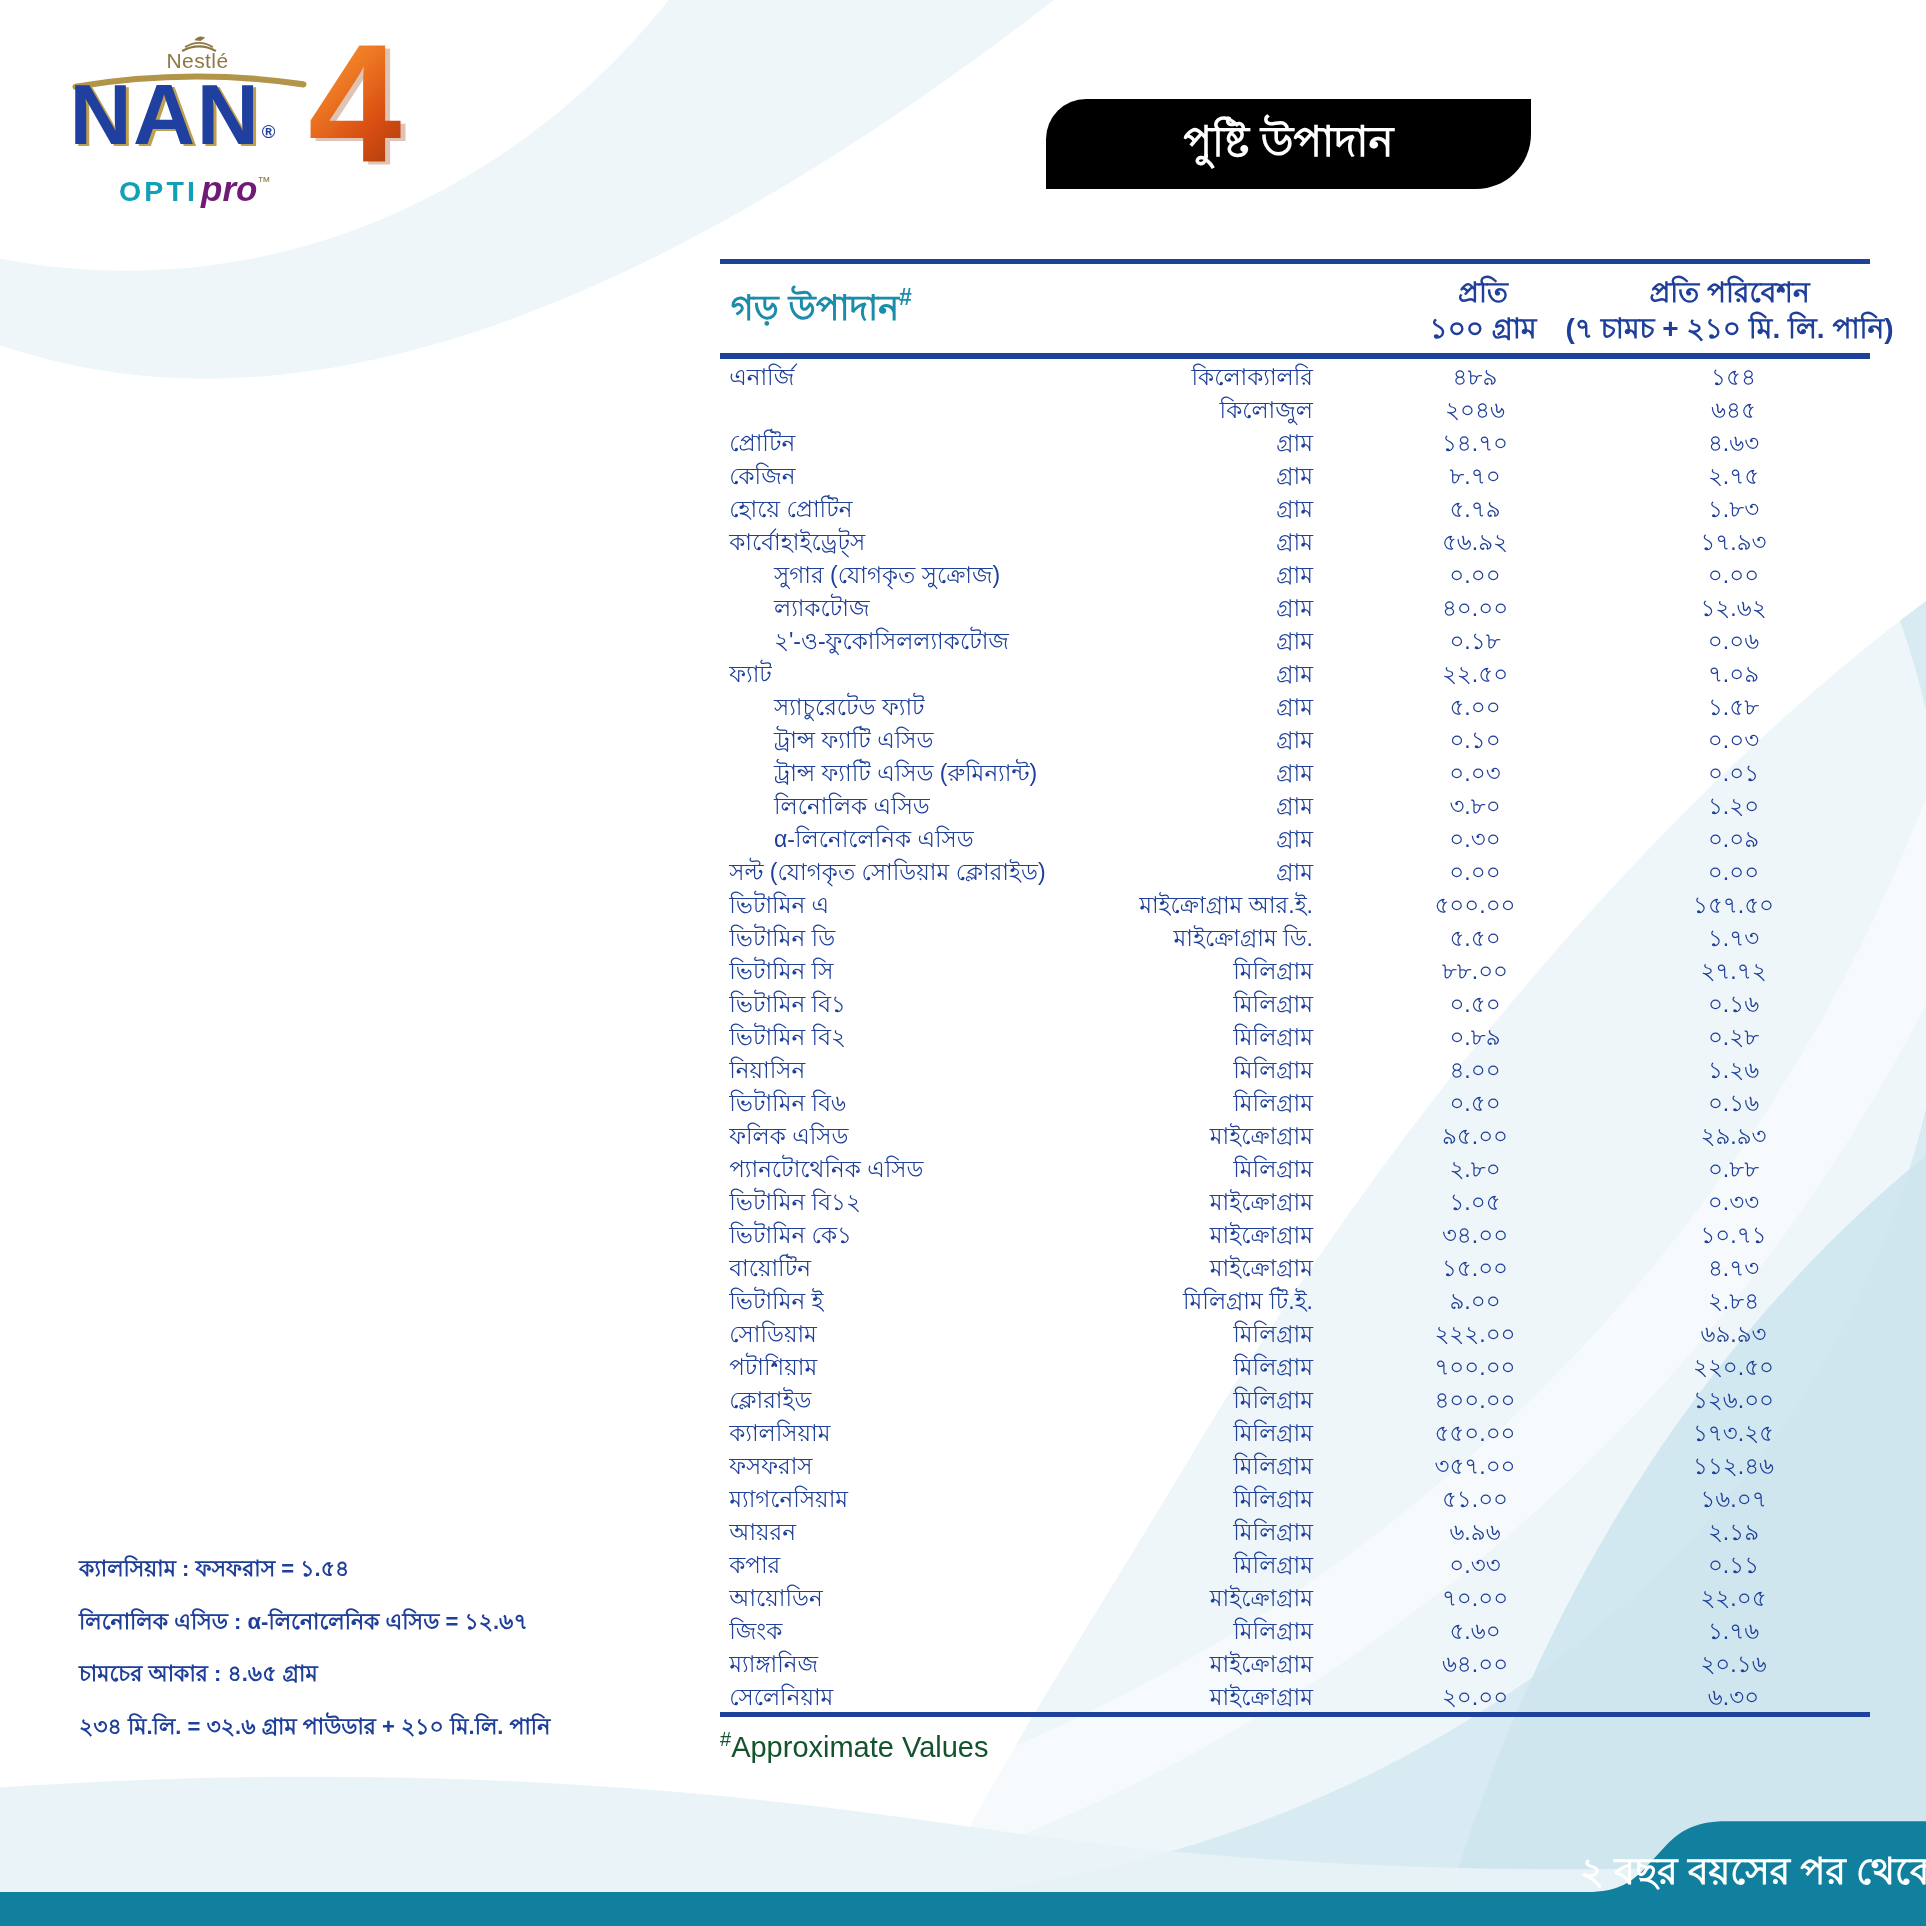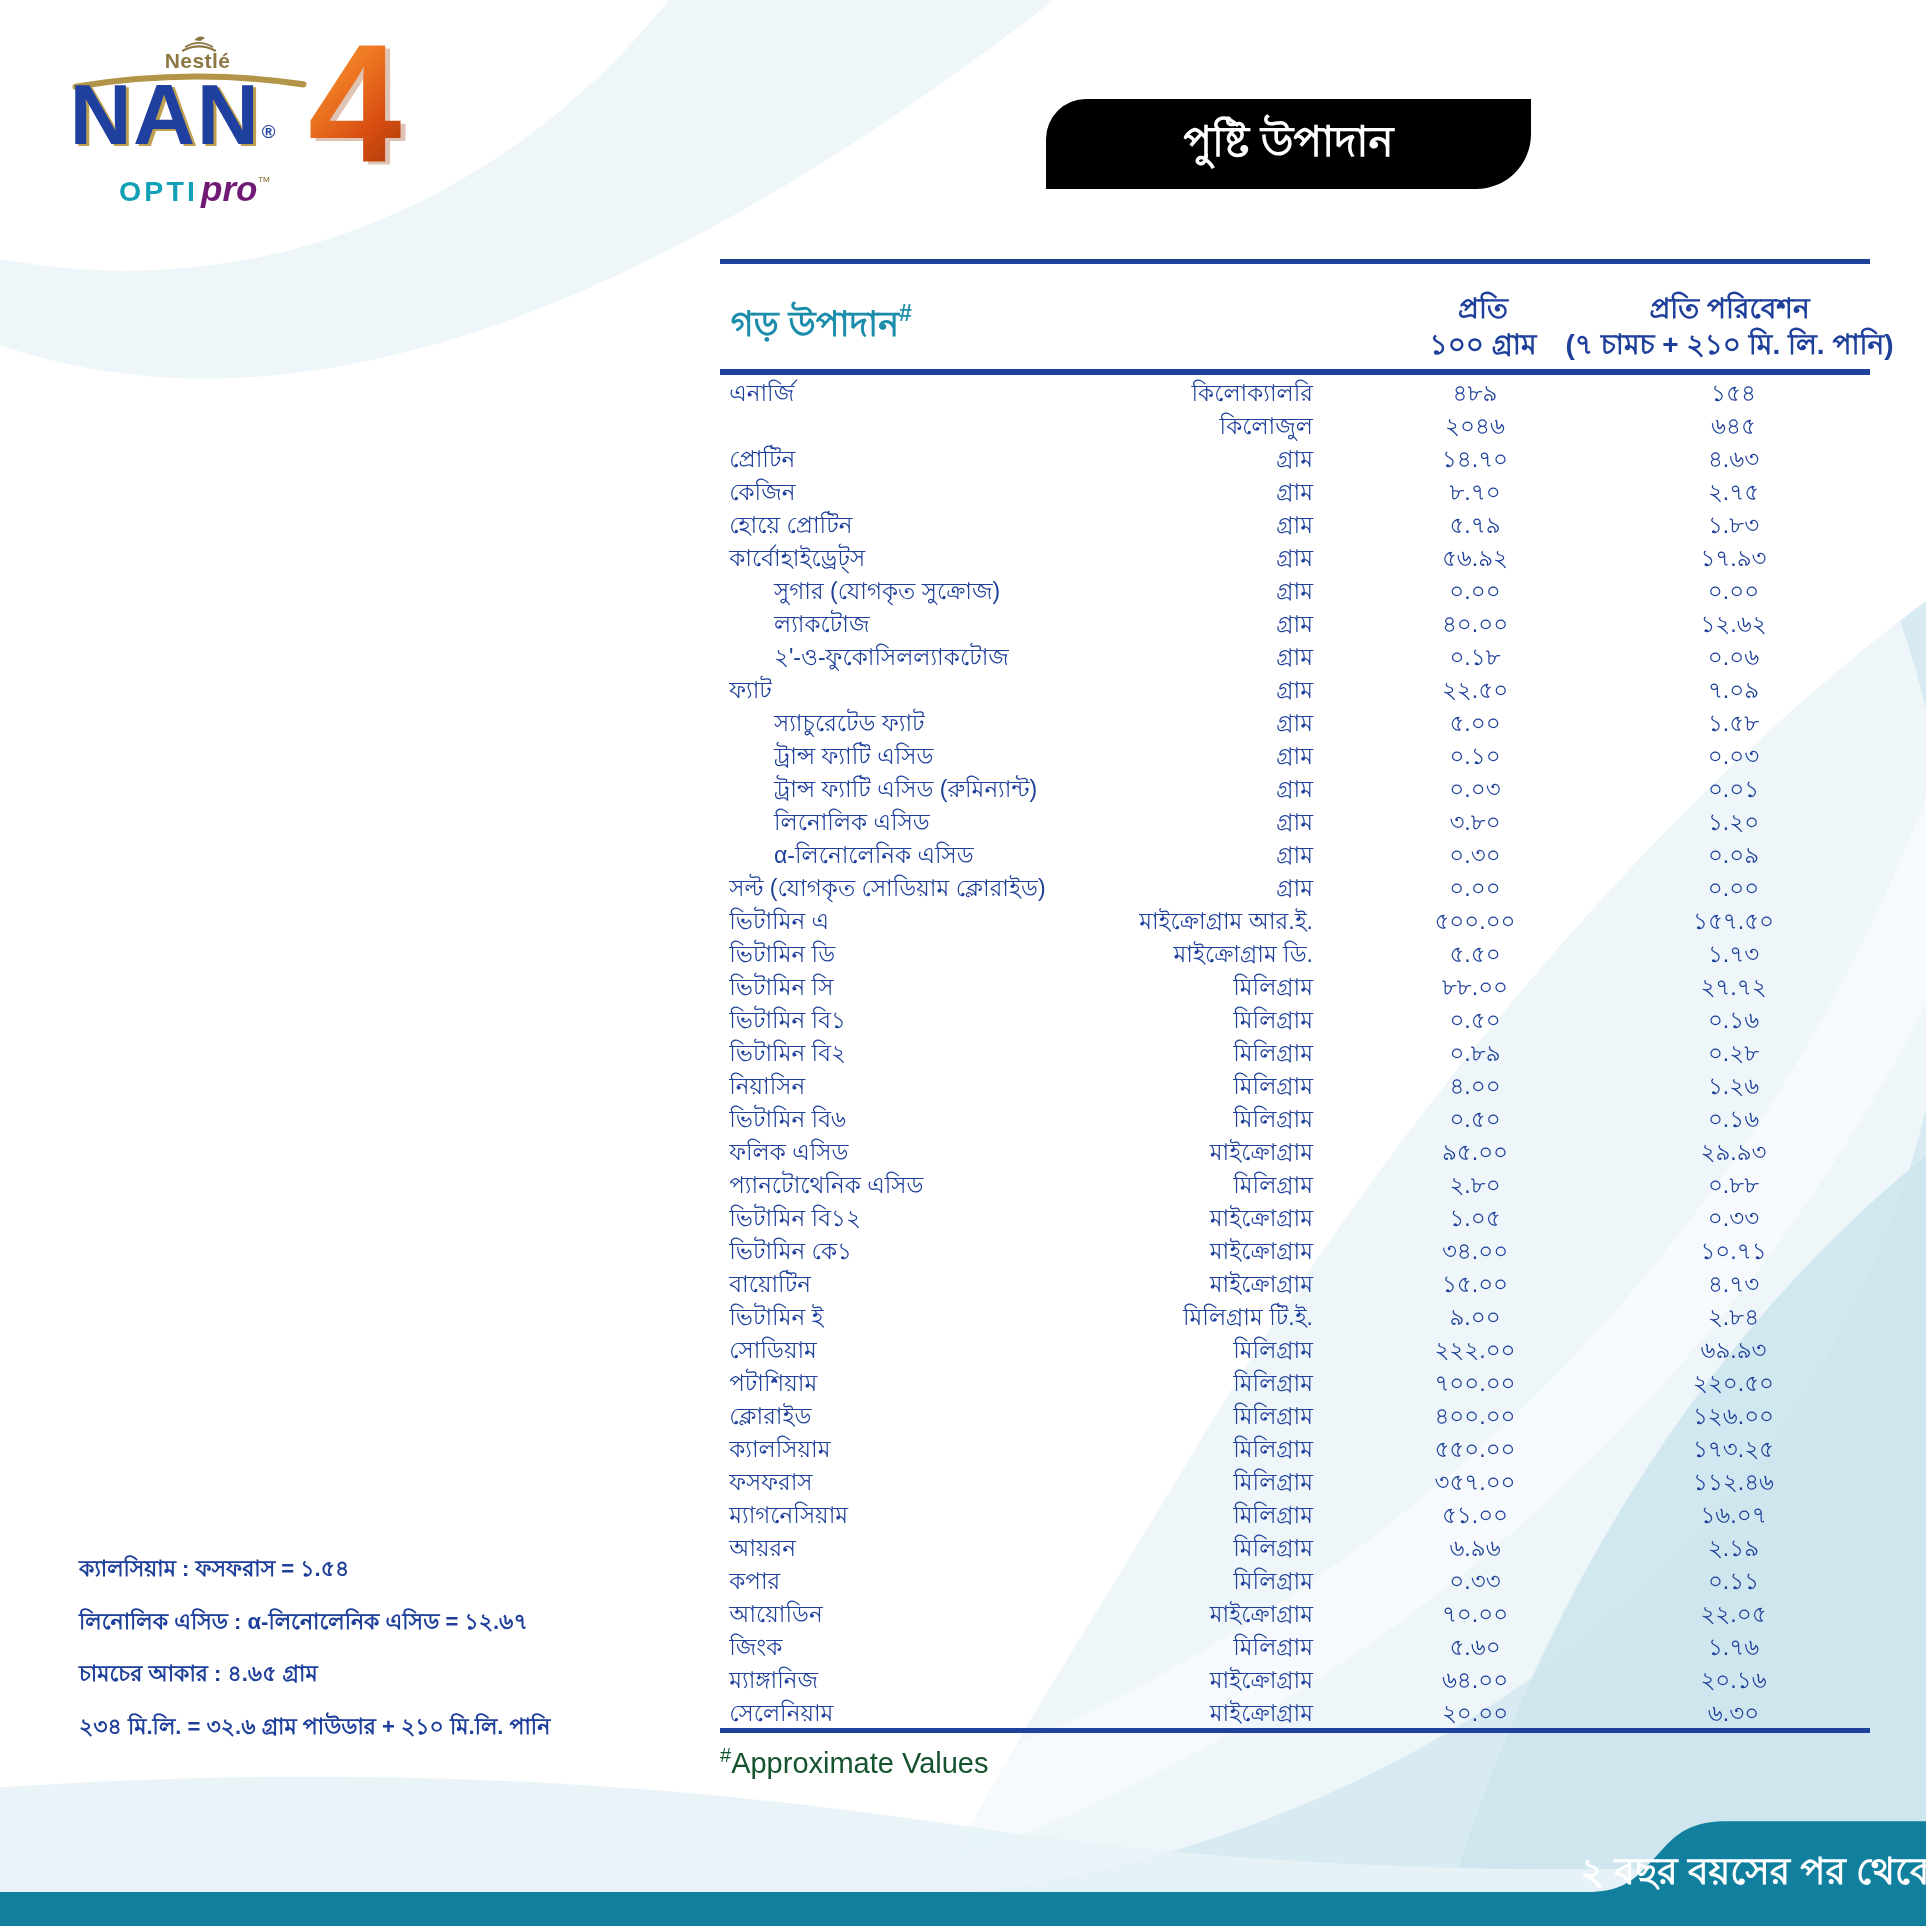--- a/index.html
+++ b/index.html
@@ -8,21 +8,21 @@
     background:#ffffff;
     font-family:"Liberation Sans","DejaVu Sans",sans-serif;
     -webkit-font-smoothing:antialiased;
   }
   #bg{position:absolute;inset:0;z-index:0;}
   .content{position:absolute;inset:0;z-index:1;}
 
   
   .logo{position:absolute;left:68px;top:40px;width:370px;height:200px;}
   .nestle-word{position:absolute;left:60px;top:9.2px;width:139px;text-align:center;
-    font-size:21px;font-weight:bold;color:#8d7844;letter-spacing:0.4px;}
+    font-size:21px;font-weight:normal;color:#8d7844;letter-spacing:0.4px;}
   .nest-svg{position:absolute;left:108px;top:-6.2px;}
   .swoosh-svg{position:absolute;left:1.5px;top:26px;}
   .nan-word{position:absolute;left:1.5px;top:31px;font-size:86px;font-weight:900;
     color:#20409f;letter-spacing:1.5px;line-height:1;
     text-shadow:3.1px 2.3px 0 #bfa050;}
   .reg-mark{font-size:18.5px;color:#20409f;text-shadow:none;vertical-align:6.2px;margin-left:1.5px;}
   .optipro{position:absolute;left:51px;top:129px;white-space:nowrap;}
   .opti{font-size:28.5px;font-weight:900;color:#12a0b6;letter-spacing:3.1px;}
   .pro{font-size:35px;font-weight:900;font-style:italic;color:#701a75;margin-left:3.1px;}
   .tm-mark{font-size:13px;color:#8d7844;vertical-align:15.4px;}
@@ -33,21 +33,21 @@
 
   
   .title-box{position:absolute;left:1046px;top:99px;width:485px;height:90px;
     background:#000000;border-radius:40px 0 55px 0;
     display:flex;align-items:center;justify-content:center;}
   .title-box span{color:#ffffff;font-size:42px;font-weight:bold;}
 
   
   .ntable{position:absolute;left:720px;top:259px;width:1150px;color:#1e3f9a;}
   .rule{height:5.4px;background:#1e419b;}
-  .thead{position:relative;height:89px;margin-top:16px;}
+  .thead{position:relative;height:89px;}
   .col1-header{position:absolute;left:10.8px;top:17px;font-size:35px;font-weight:bold;color:#1b8caa;}
   .col1-header .sup{font-size:23px;vertical-align:15.4px;}
   .col3-header{position:absolute;left:601px;top:10.8px;width:324px;text-align:center;
     font-size:28px;font-weight:bold;line-height:36px;white-space:nowrap;}
   .col4-header{position:absolute;left:809px;top:10.8px;width:401px;text-align:center;
     font-size:28px;font-weight:bold;line-height:36px;white-space:nowrap;}
   .rows{}
   .trow{display:grid;grid-template-columns:593px 324px 193px;height:33px;
     align-items:center;font-size:23px;}
   .cellA{display:flex;justify-content:space-between;align-items:center;}

